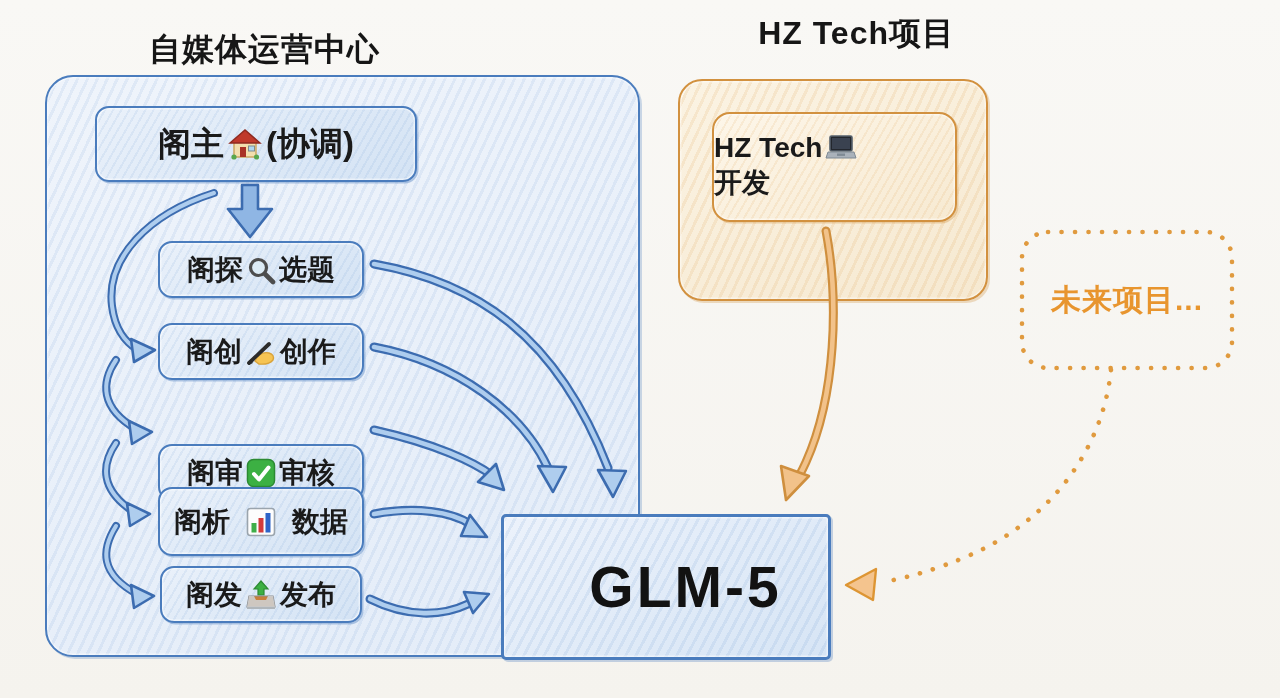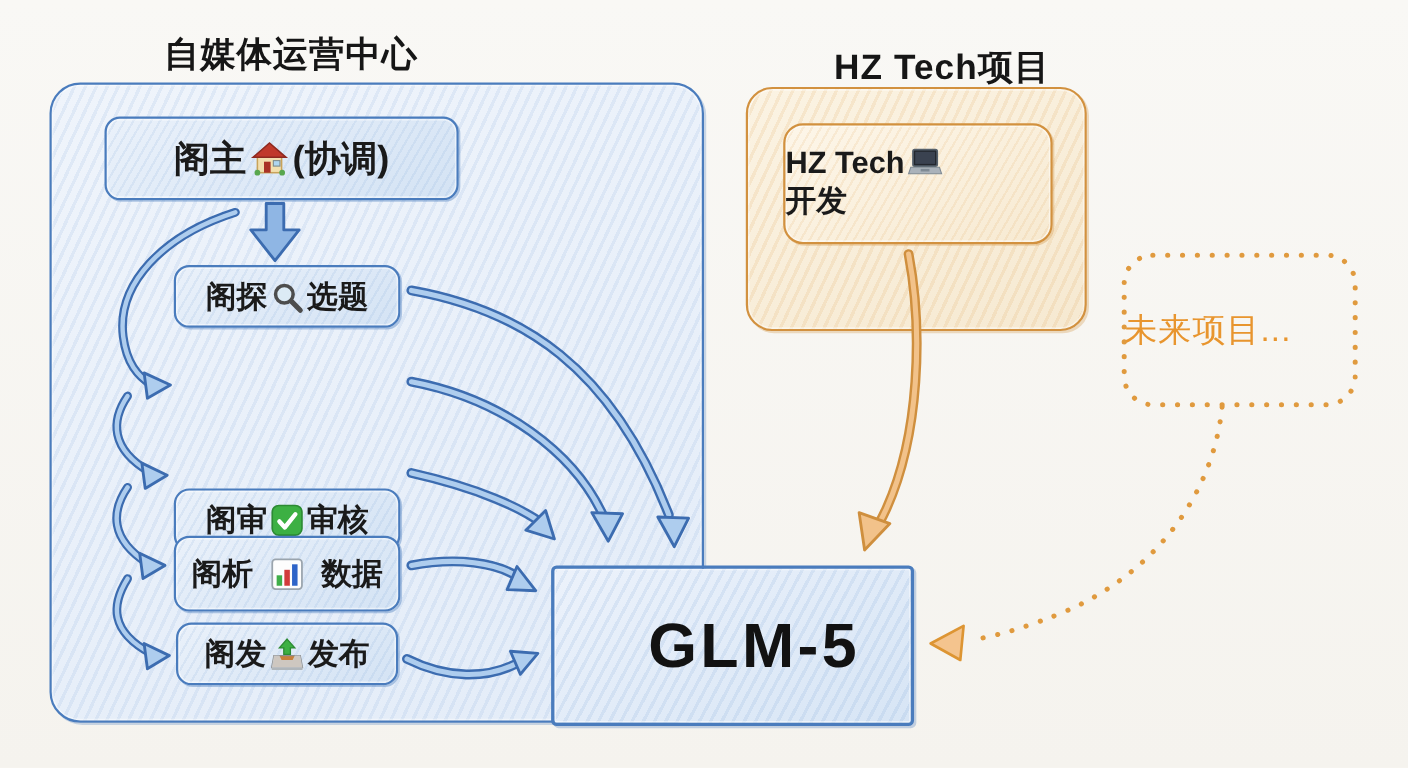--- a/index.html
+++ b/index.html
@@ -57,22 +57,22 @@
   .hub {
     position:absolute; display:flex; align-items:center; justify-content:center;
     border:3px solid #4a7cbd; border-radius:5px; z-index:4;
     background:
       repeating-linear-gradient(118deg, rgba(110,155,210,.14) 0 3px, rgba(255,255,255,0) 3px 9px),
       linear-gradient(150deg,#ecf2fb 0%,#d7e5f5 100%);
     box-shadow:2px 2px 0 rgba(74,124,189,.3), inset 0 0 0 1.5px rgba(255,255,255,.5);
     font-size:57px; font-weight:700; letter-spacing:3px; color:#121212;padding-left:39px;
   }
   .future-label {
-    position:absolute; display:flex; align-items:center; 
-    font-size:30px; font-weight:400; color:#e8952e; letter-spacing:1px; z-index:3;
+    position:absolute; display:flex; align-items:center; justify-content:center;
+    font-size:30px; font-weight:700; color:#e8952e; letter-spacing:1px; z-index:3;
     white-space:nowrap;
   }
 
   .icon { display:inline-flex; align-items:center; justify-content:center; }
   .icon svg { display:block; }
 
   svg.arrows { position:absolute; left:0; top:0; z-index:6; pointer-events:none; }
   .blue-out { stroke:#3c6cb0; stroke-width:9px; fill:none; stroke-linecap:round; }
   .blue-in  { stroke:#aecdee; stroke-width:4.6px; fill:none; stroke-linecap:round; }
   .blue-out.thin { stroke-width:8px; }
@@ -86,21 +86,21 @@
 </style>
 </head>
 <body>
 
 <div class="canvas">
 
   <div class="container-blue" style="left:45px; top:75px; width:595px; height:582px;"></div>
   <div class="container-orange" style="left:678px; top:79px; width:310px; height:222px;"></div>
 
   <div class="group-title" style="left:125px; top:28px; width:255px;">自媒体运营中心</div>
-  <div class="group-title" style="left:715px; top:40px; width:240px;">HZ Tech项目</div>
+  <div class="group-title" style="left:715px; top:12px; width:240px;">HZ Tech项目</div>
 
   <div class="node-blue coordinator" style="left:95px; top:106px; width:322px; height:76px;">
     <span>阁主</span>
     <span class="icon">
       <svg width="36" height="36" viewBox="0 0 36 36">
         <rect x="7" y="15" width="22" height="16" fill="#f2dfae" stroke="#c9a35a" stroke-width="1.4"></rect>
         <path d="M3 17 L18 4 L33 17 Z" fill="#c0392b" stroke="#8e2a20" stroke-width="1.4"></path>
         <rect x="13" y="21" width="6" height="10" fill="#a93226"></rect>
         <rect x="21.5" y="20" width="6" height="5" fill="#aed6f1" stroke="#7f8c8d" stroke-width="1"></rect>
         <circle cx="7" cy="31" r="2.6" fill="#58a74e"></circle>
@@ -114,20 +114,31 @@
     <span>阁探</span>
     <span class="icon">
       <svg width="30" height="30" viewBox="0 0 30 30">
         <circle cx="12.5" cy="12.5" r="8" fill="#dcebf5" stroke="#4d4d4d" stroke-width="3.2"></circle>
         <line x1="19" y1="19" x2="27" y2="27" stroke="#4d4d4d" stroke-width="4.6" stroke-linecap="round"></line>
       </svg>
     </span>
     <span>选题</span>
   </div>
 
+  <div class="node-blue agent" style="left:158px; top:323px; width:206px; height:57px;">
+    <span>阁创</span>
+    <span class="icon">
+      <svg width="32" height="30" viewBox="0 0 32 30">
+        <path d="M10 24 Q15 14 24 16 Q30 18 28 23 Q24 28 14 27 Z" fill="#f6c453" stroke="#d9a33a" stroke-width="1.4"></path>
+        <line x1="4" y1="26" x2="24" y2="7" stroke="#2b2b2b" stroke-width="3.8" stroke-linecap="round"></line>
+        <path d="M3 28 L8 26 L5 23 Z" fill="#2b2b2b"></path>
+      </svg>
+    </span>
+    <span>创作</span>
+  </div>
 
   <div class="node-blue agent" style="left:158px; top:405px; width:206px; height:57px;margin-top:39px;">
     <span>阁审</span>
     <span class="icon">
       <svg width="30" height="30" viewBox="0 0 30 30">
         <rect x="1.5" y="1.5" width="27" height="27" rx="6" fill="#3cb043" stroke="#2c8a33" stroke-width="1.5"></rect>
         <path d="M8 16 L13 21.5 L22.5 9.5" fill="none" stroke="#ffffff" stroke-width="4" stroke-linecap="round" stroke-linejoin="round"></path>
       </svg>
     </span>
     <span>审核</span>

